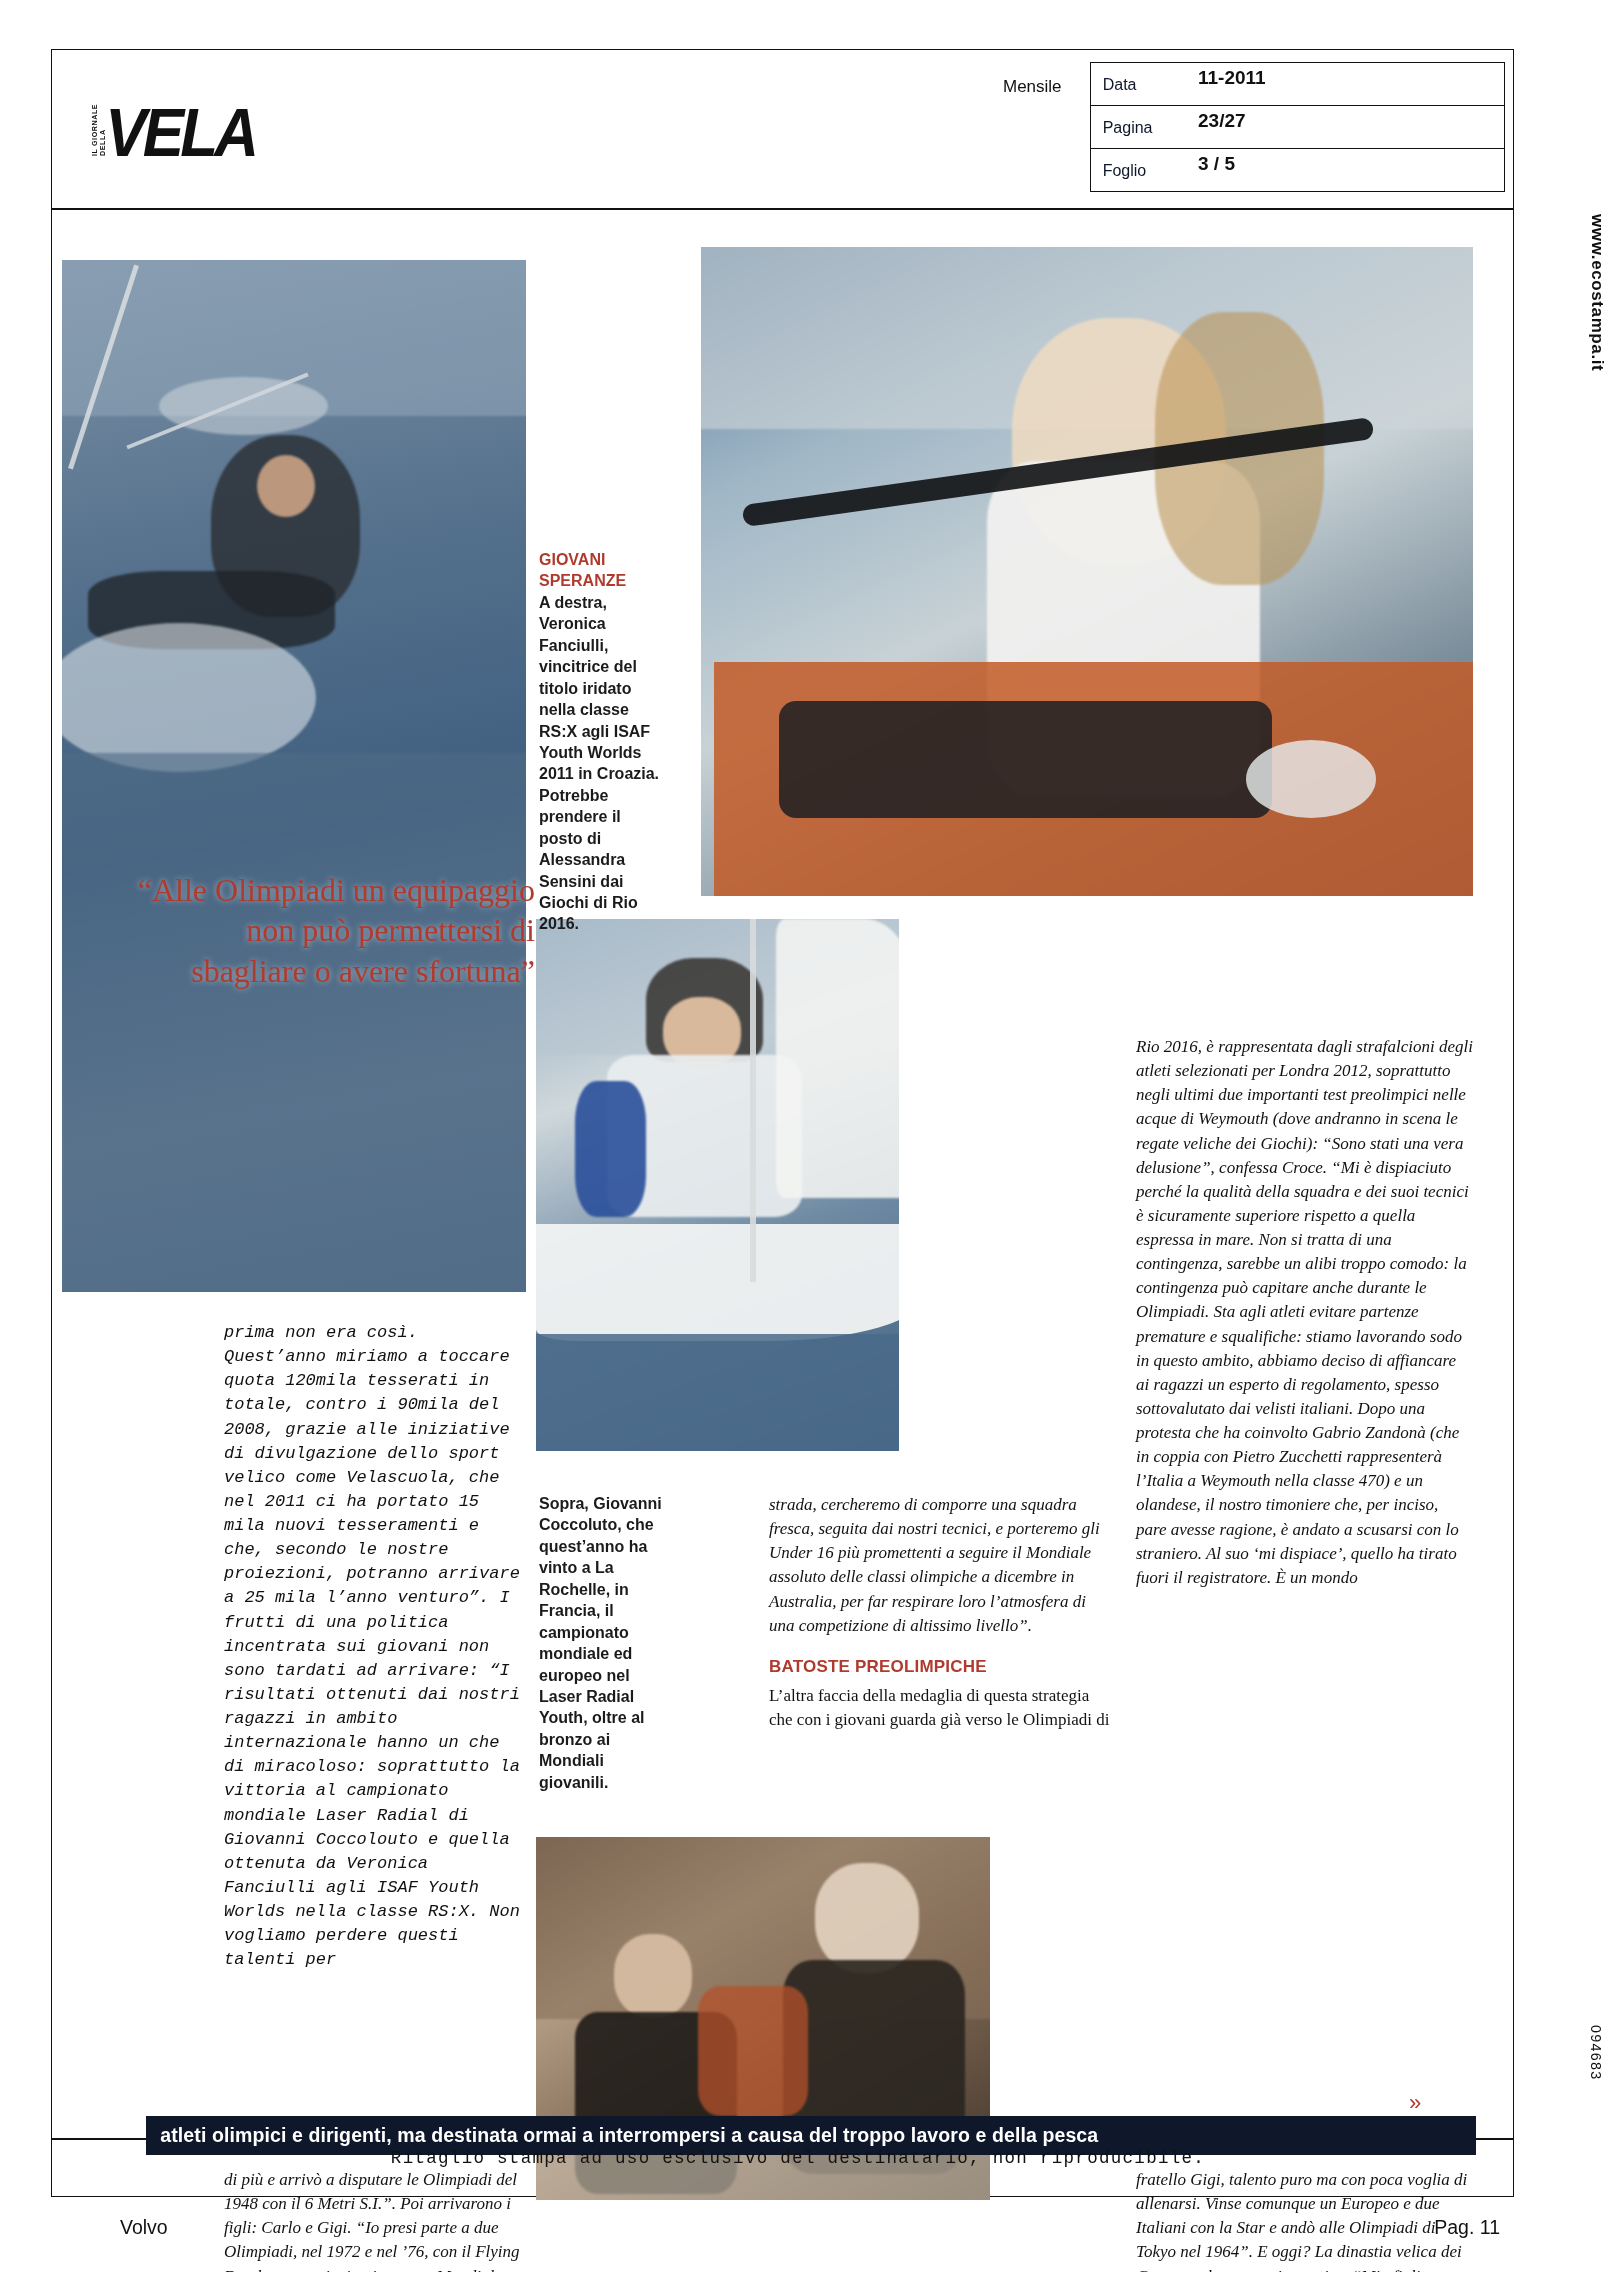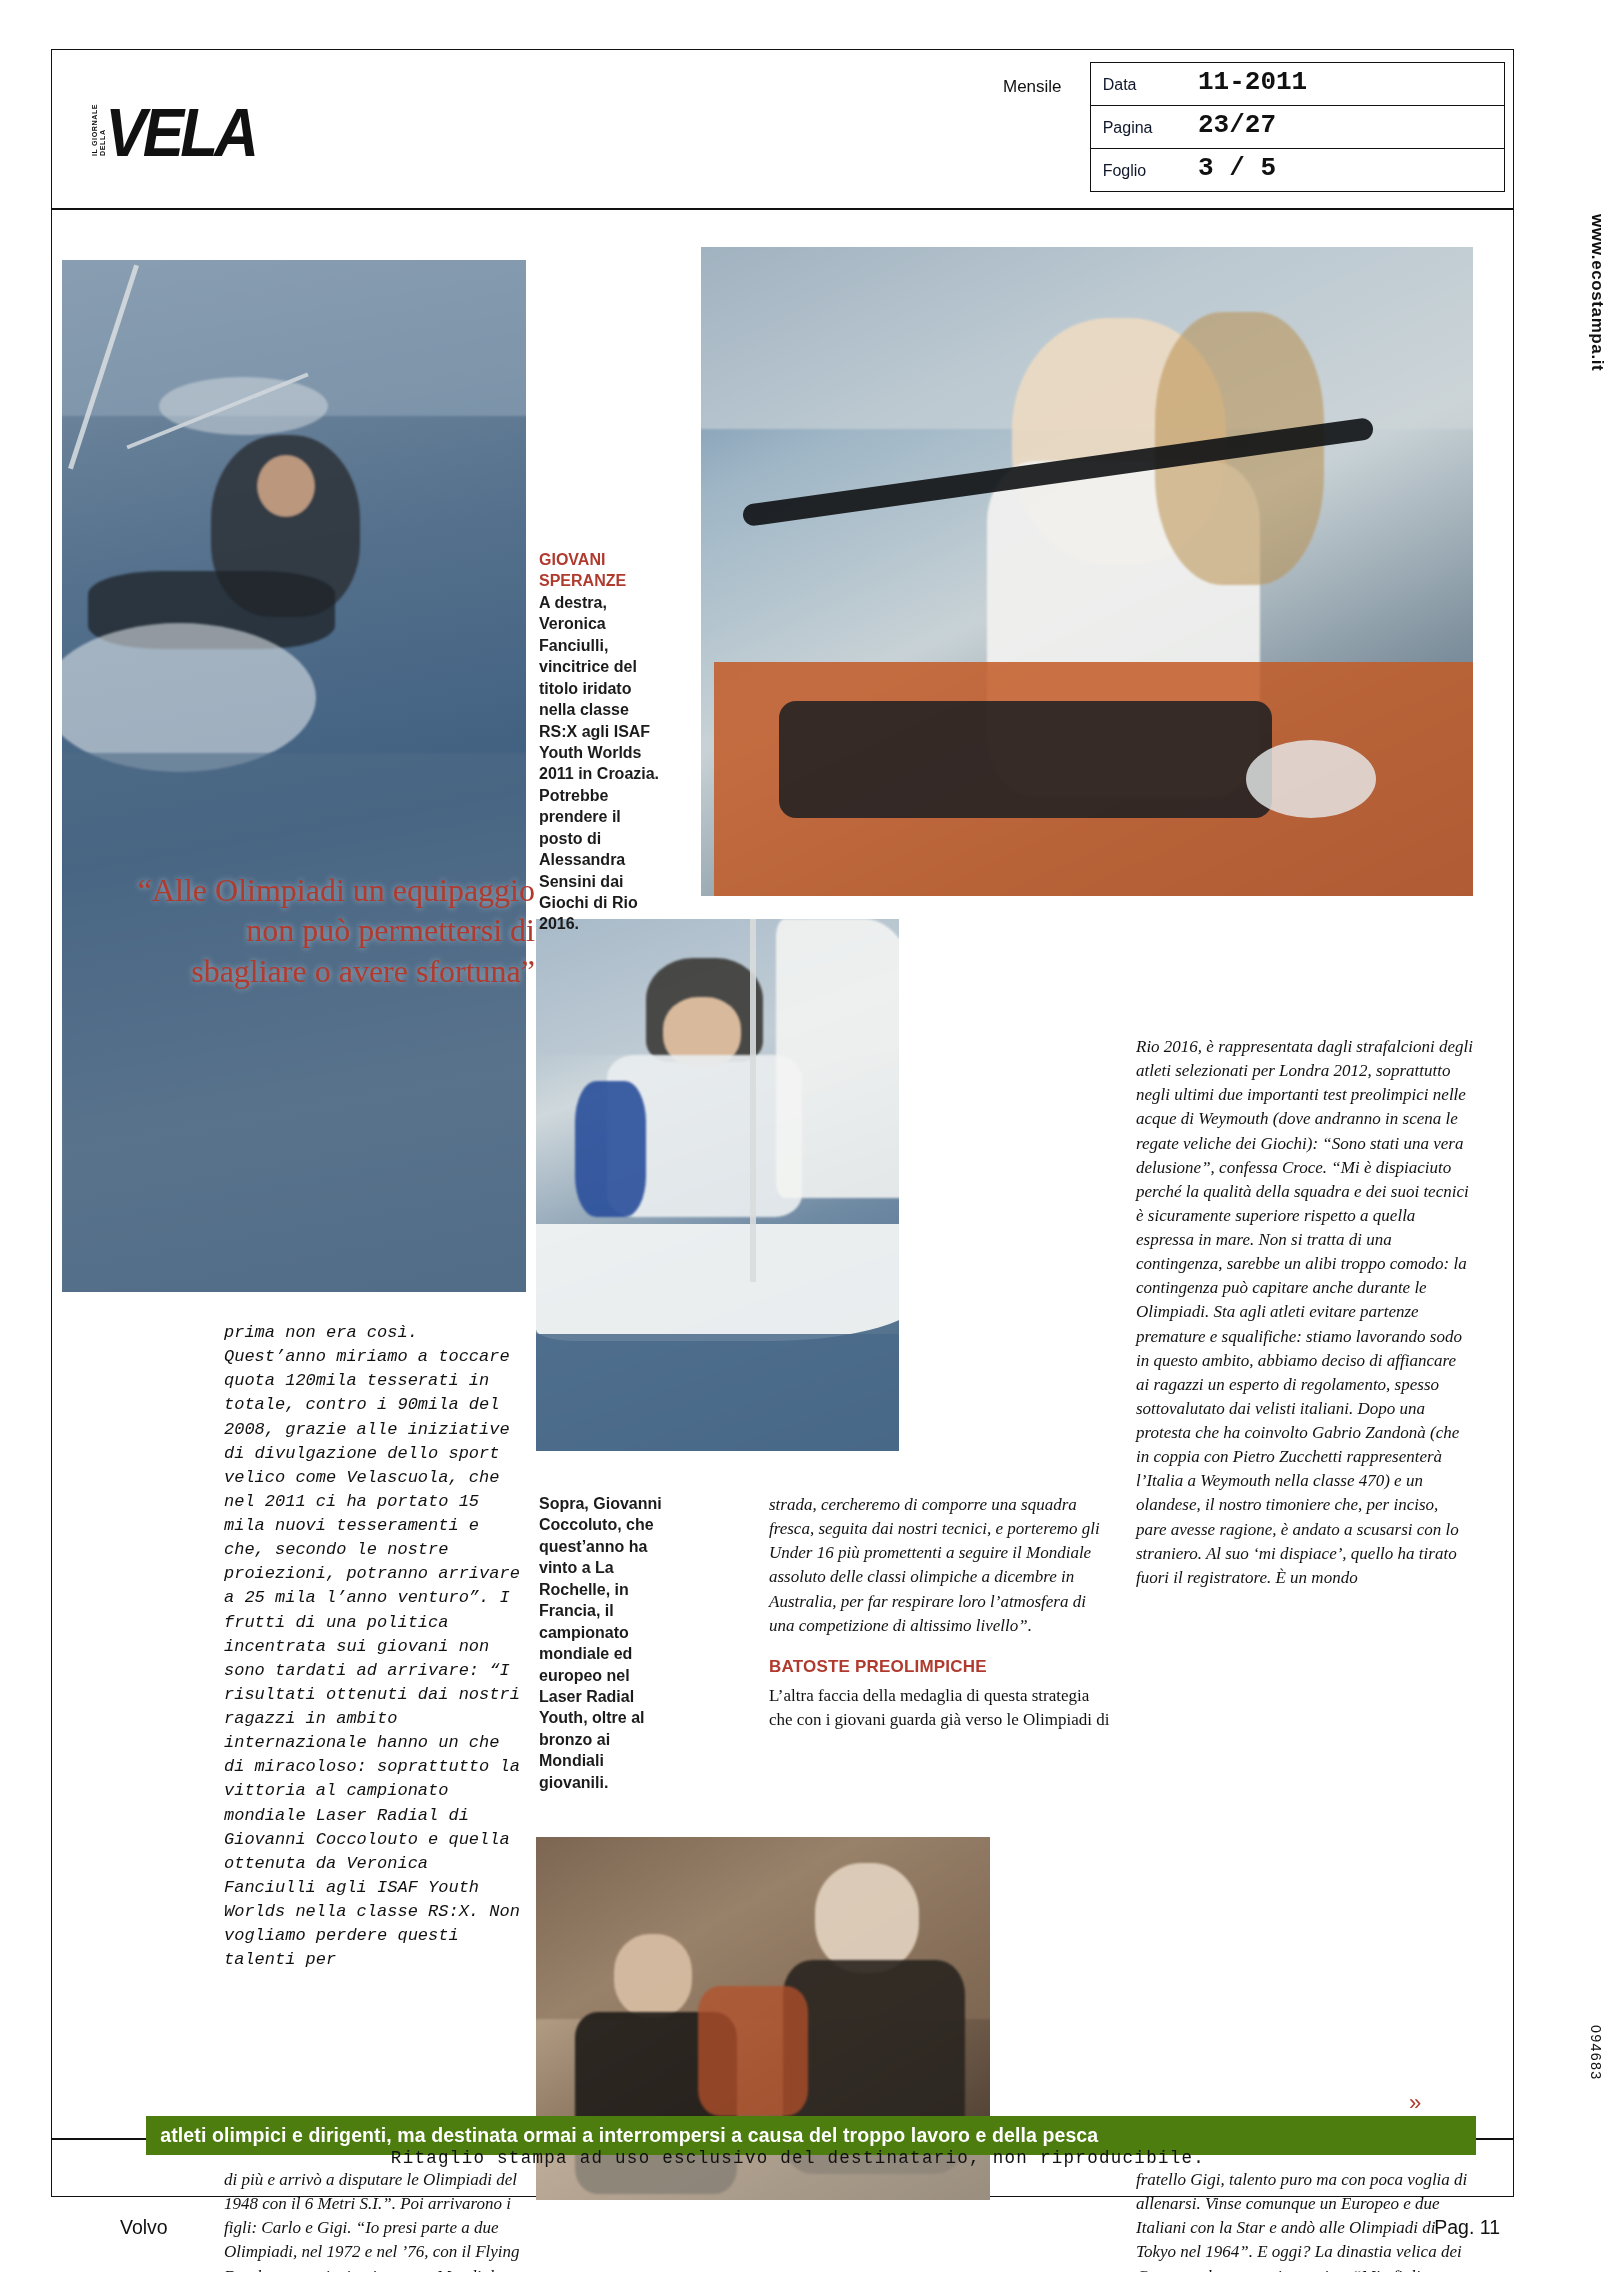--- a/index.html
+++ b/index.html
@@ -92,22 +92,22 @@
   .data-label{
     position:absolute;
     left:11.7px; top:13px;
     font-family:"Liberation Sans", sans-serif;
     font-size:16px;
     color:#0f172a;
   }
   .data-value{
     position:absolute;
     left:107px; top:3.9px;
-    font-family:Liberation Mono, monospace;
-    font-size:26px;
+    font-family:Liberation Sans, sans-serif;
+    font-size:19px;
     font-weight:bold;
     color:#111;
   }
 
   
   .vert-url{
     position:absolute;
     right:13px; top:214px;
     writing-mode:vertical-rl;
     font-family:"Liberation Sans", sans-serif;
@@ -229,21 +229,21 @@
     font-size:22px;
     color:#b03a2e;
     letter-spacing:1.9px;
   }
 
   
   .banner{
     position:absolute;
     left:84px; top:1895px;
     width:1330px; height:39px;
-    background:#4d7c0f;
+    background:#0f172a;
   }
   .banner span{
     display:block;
     font-family:"Liberation Sans", sans-serif;
     font-weight:bold;
     font-size:19.5px;
     color:#ffffff;
     line-height:39px;
     padding-left:14.3px;
     letter-spacing:0.1px;

